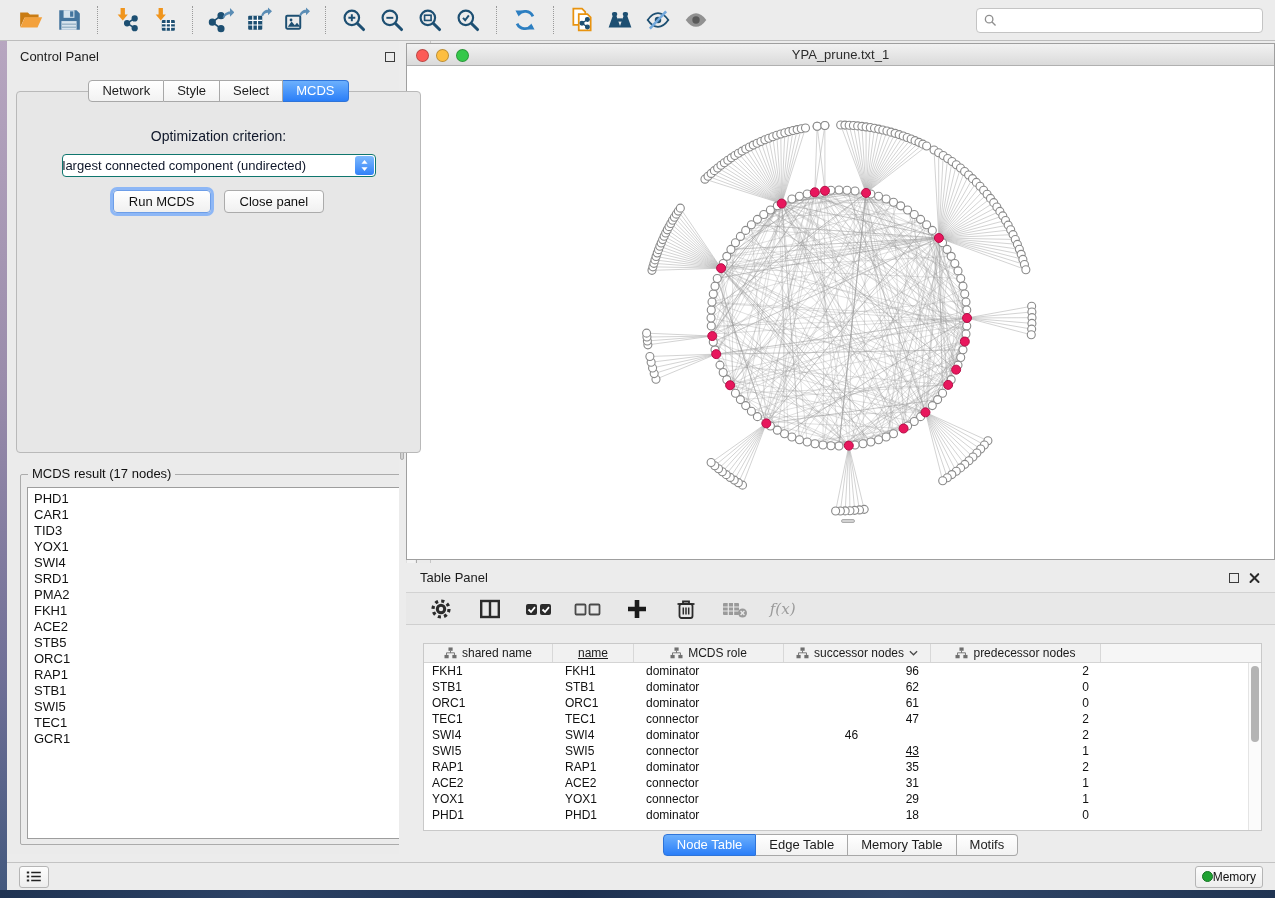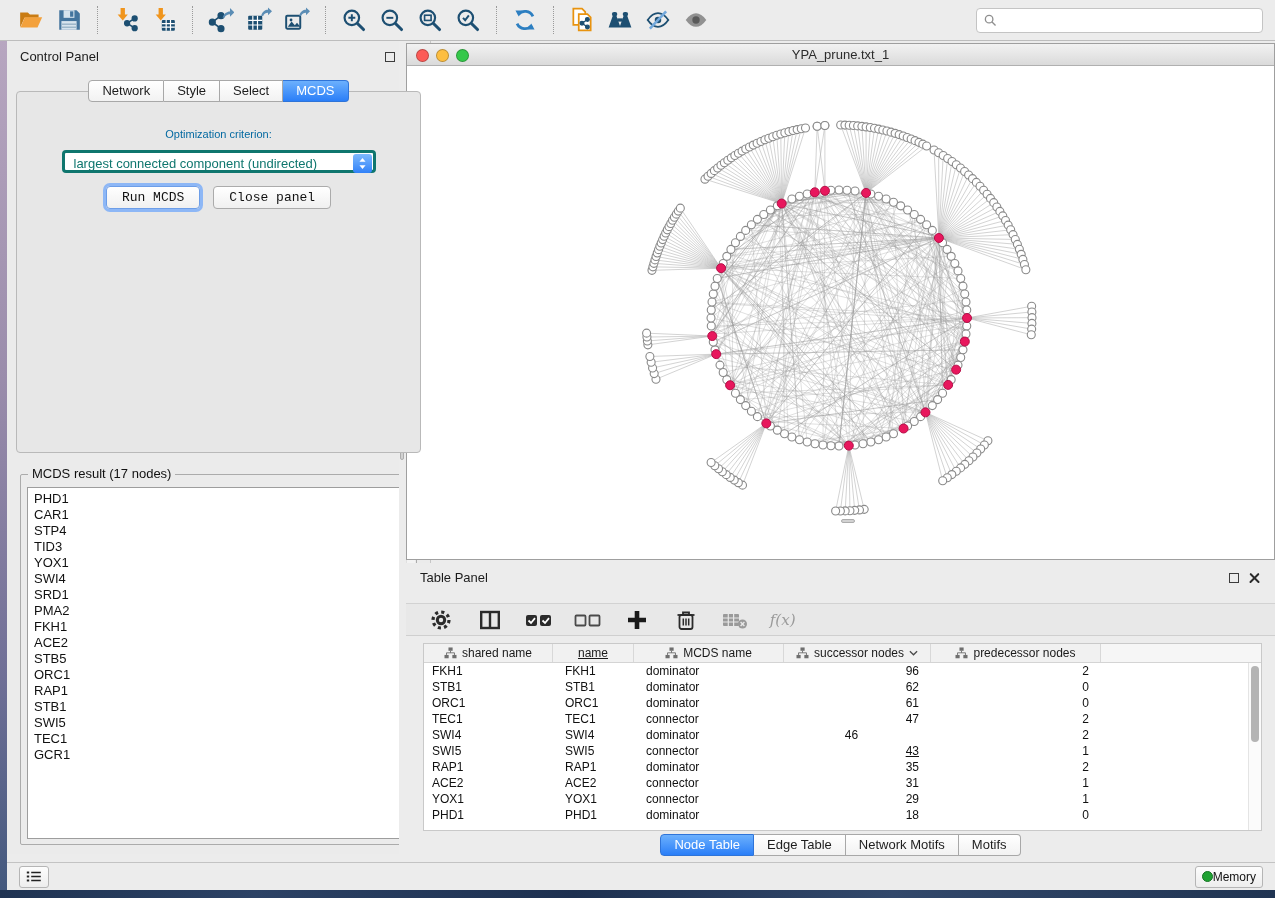--- a/index.html
+++ b/index.html
@@ -42,28 +42,28 @@
   .tab:first-child { border-left:1px solid #a8a8a8; border-radius:4px 0 0 4px; }
   .tab:last-child { border-radius:0 4px 4px 0; }
   .tab.active { background:linear-gradient(#6cb0fd,#2a7ef8); color:#fff; border-color:#2f74d8; }
 
   
   .control-panel { position:absolute; left:7px; top:41px; width:424px; bottom:44px; background:#ebebeb;
     border-right:1px solid #c6c6c6; }
   .cp-titlebar { display:flex; align-items:center; justify-content:space-between; padding:8px 13px 6px; }
   .cp-content { margin:-11px 9px 0; border:1px solid #b9b9b9; border-radius:4px; background:#e7e7e7;
     height:362px; padding-top:36px; position:relative; z-index:1; }
-  .opt-label { text-align:center; font-size:11px; color:#0369a1; }
-  .selectbox { margin:10px auto 0; width:314px; height:23px; background:#fff; border:3px solid #0f766e;
-    border-radius:4px; position:relative; font-size:13px; line-height:21px; padding-left:9px; color:#0f766e; cursor:pointer; }
+  .opt-label { text-align:center; font-size:14px; color:#0f172a; }
+  .selectbox { margin:10px auto 0; width:314px; height:23px; background:#fff; border:1px solid #0f766e;
+    border-radius:4px; position:relative; font-size:13px; line-height:21px; color:#0f172a; cursor:pointer; }
   .stepper { position:absolute; right:1px; top:1px; width:19px; height:19px; border-radius:3px;
     background:linear-gradient(#7db9fd,#3181f8); display:flex; align-items:center; justify-content:center; }
   .btnrow { margin-top:13px; display:flex; justify-content:center; gap:13px; }
   .pushbtn { height:23px; padding:0 15px; font-size:13px; color:#111; background:linear-gradient(#ffffff,#f0f0f0);
-    border:1px solid #ababab; border-radius:4px; cursor:pointer;font-family:Liberation Mono, monospace; }
+    border:1px solid #ababab; border-radius:4px; cursor:pointer; }
   .pushbtn.focused { box-shadow:0 0 0 3px rgba(92,156,254,.65); border-color:#6d9ee8; }
   .mcds-group { position:relative; margin:21px 13px 0; height:371px; border:1px solid #ababab; border-radius:2px; }
   .mcds-legend { position:absolute; top:-9px; left:7px; background:#ebebeb; padding:0 4px; font-size:13px; color:#111; }
   .mcds-list { position:absolute; left:6px; right:5px; top:12px; bottom:5px; background:#fff;
     border:1px solid #9d9d9d; overflow:hidden; padding:3px 0 0 6px; }
   .mcds-item { font-size:13px; line-height:16px; color:#111; cursor:default; }
   .mcds-scroll { position:absolute; right:1px; top:1px; bottom:1px; width:9px; background:#f3f3f3;
     border-left:1px solid #e0e0e0; }
 
   
@@ -81,21 +81,21 @@
   .mac-titlebar { height:22px; background:linear-gradient(#f2f2f2,#dadada); border-bottom:1px solid #b0b0b0;
     position:relative; display:flex; align-items:center; justify-content:center; }
   .traffic { position:absolute; left:9px; top:4.5px; display:flex; gap:7px; }
   .tl { width:13px; height:13px; border-radius:50%; cursor:pointer; border:.5px solid rgba(0,0,0,.25); }
   .net-title { font-size:13px; color:#2c2c2c; }
   .canvas { position:absolute; top:22px; left:0; right:0; bottom:0; overflow:hidden; background:#fff; }
 
   
   .table-panel { position:absolute; top:522px; left:0; right:0; bottom:0; background:#ececec; }
   .tp-titlebar { display:flex; align-items:center; justify-content:space-between; padding:7px 14px 0; }
-  .tp-toolbar { margin-top:18px; height:33px; background:#e8e8e8; border-top:1px solid #d2d2d2;
+  .tp-toolbar { margin-top:7px; height:33px; background:#e8e8e8; border-top:1px solid #d2d2d2;
     border-bottom:1px solid #cfcfcf; display:flex; align-items:center; padding-left:16px; gap:11px; }
   .ttbtn { background:none; border:none; width:38px; height:34px; display:flex; align-items:center;
     justify-content:center; cursor:pointer; }
   .ttbtn svg { width:24px; height:24px; }
   .ttbtn.wide svg { width:32px; }
   .ttbtn.disabled { cursor:default; }
   .table-box { position:absolute; left:17px; right:13px; top:80px; bottom:31px; background:#fff;
     border:1px solid #c9c9c9; overflow:hidden; }
   .thead { display:flex; height:19px; background:#f1f1f1; border-bottom:1px solid #d4d4d4; }
   .th { display:flex; align-items:center; justify-content:center; gap:5px; font-size:12px; color:#1a1a1a;
@@ -346,21 +346,20 @@
       <div class="btnrow">
         <button class="pushbtn focused">Run MCDS</button>
         <button class="pushbtn">Close panel</button>
       </div>
     </div>
     <div class="mcds-group">
       <span class="mcds-legend">MCDS result (17 nodes)</span>
       <div class="mcds-list">
           <div class="mcds-item">PHD1</div>
           <div class="mcds-item">CAR1</div>
-          <div class="mcds-item">STP4</div>
           <div class="mcds-item">TID3</div>
           <div class="mcds-item">YOX1</div>
           <div class="mcds-item">SWI4</div>
           <div class="mcds-item">SRD1</div>
           <div class="mcds-item">PMA2</div>
           <div class="mcds-item">FKH1</div>
           <div class="mcds-item">ACE2</div>
           <div class="mcds-item">STB5</div>
           <div class="mcds-item">ORC1</div>
           <div class="mcds-item">RAP1</div>
@@ -1253,21 +1252,21 @@
               <span class="hicon">
                 <svg viewBox="0 0 14 13">
                   <g fill="#6f6f6f">
                     <rect x="4.8" y="0.5" width="4.5" height="3.6"></rect>
                     <rect x="0.5" y="8.6" width="4.5" height="3.6"></rect>
                     <rect x="9" y="8.6" width="4.5" height="3.6"></rect>
                   </g>
                   <path d="M7 4.1v2.2M2.7 8.6V6.3h8.6v2.3" fill="none" stroke="#6f6f6f" stroke-width="1"></path>
                 </svg>
               </span>
-              <span class="hlabel">MCDS name</span>
+              <span class="hlabel">MCDS role</span>
             </div>
             <div class="th" style="width: 147px;">
               <span class="hicon">
                 <svg viewBox="0 0 14 13">
                   <g fill="#6f6f6f">
                     <rect x="4.8" y="0.5" width="4.5" height="3.6"></rect>
                     <rect x="0.5" y="8.6" width="4.5" height="3.6"></rect>
                     <rect x="9" y="8.6" width="4.5" height="3.6"></rect>
                   </g>
                   <path d="M7 4.1v2.2M2.7 8.6V6.3h8.6v2.3" fill="none" stroke="#6f6f6f" stroke-width="1"></path>
@@ -1367,21 +1366,21 @@
               <div class="td num" style="width: 170px;">0</div>
             </div>
           </div>
         <div class="tscroll">
           <div class="tthumb"></div>
         </div>
       </div>
       <div class="tp-tabs tabrow">
           <div class="tab active">Node Table</div>
           <div class="tab">Edge Table</div>
-          <div class="tab">Network Motifs</div>
+          <div class="tab">Memory Table</div>
           <div class="tab">Motifs</div>
         </div>
     </section>
   </main>
 
   <footer class="status-bar">
     <button class="sbtn">
       <svg viewBox="0 0 20 16" width="16" height="13">
         <g stroke="#222" stroke-width="2">
             <path d="M6.5 3h12M6.5 8h12M6.5 13h12"></path>

